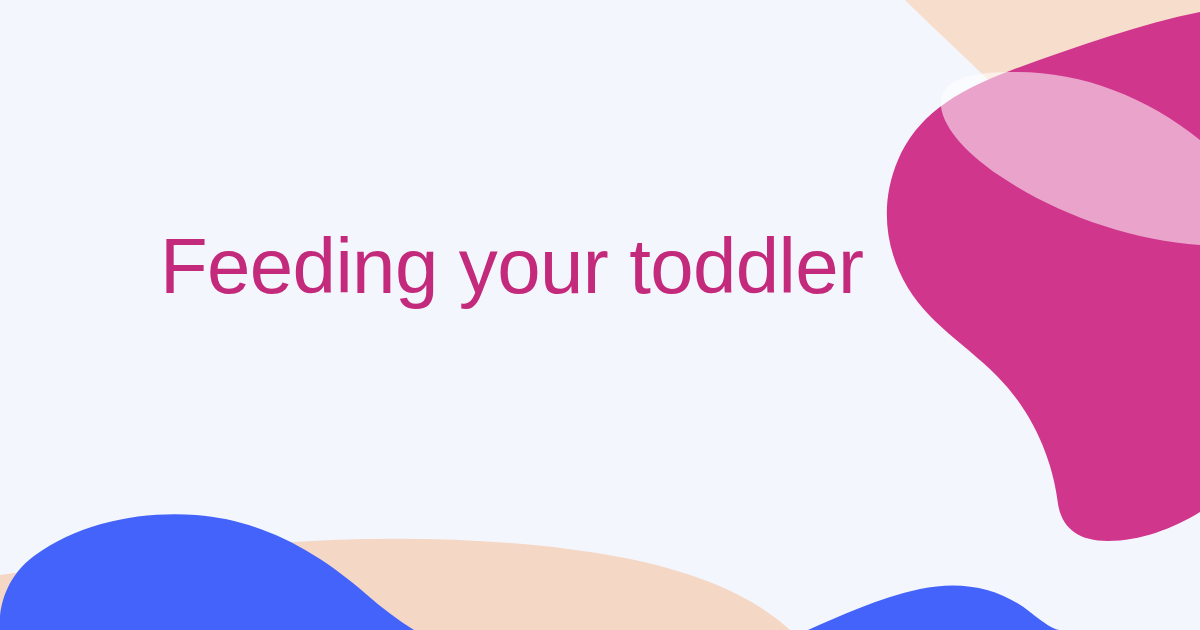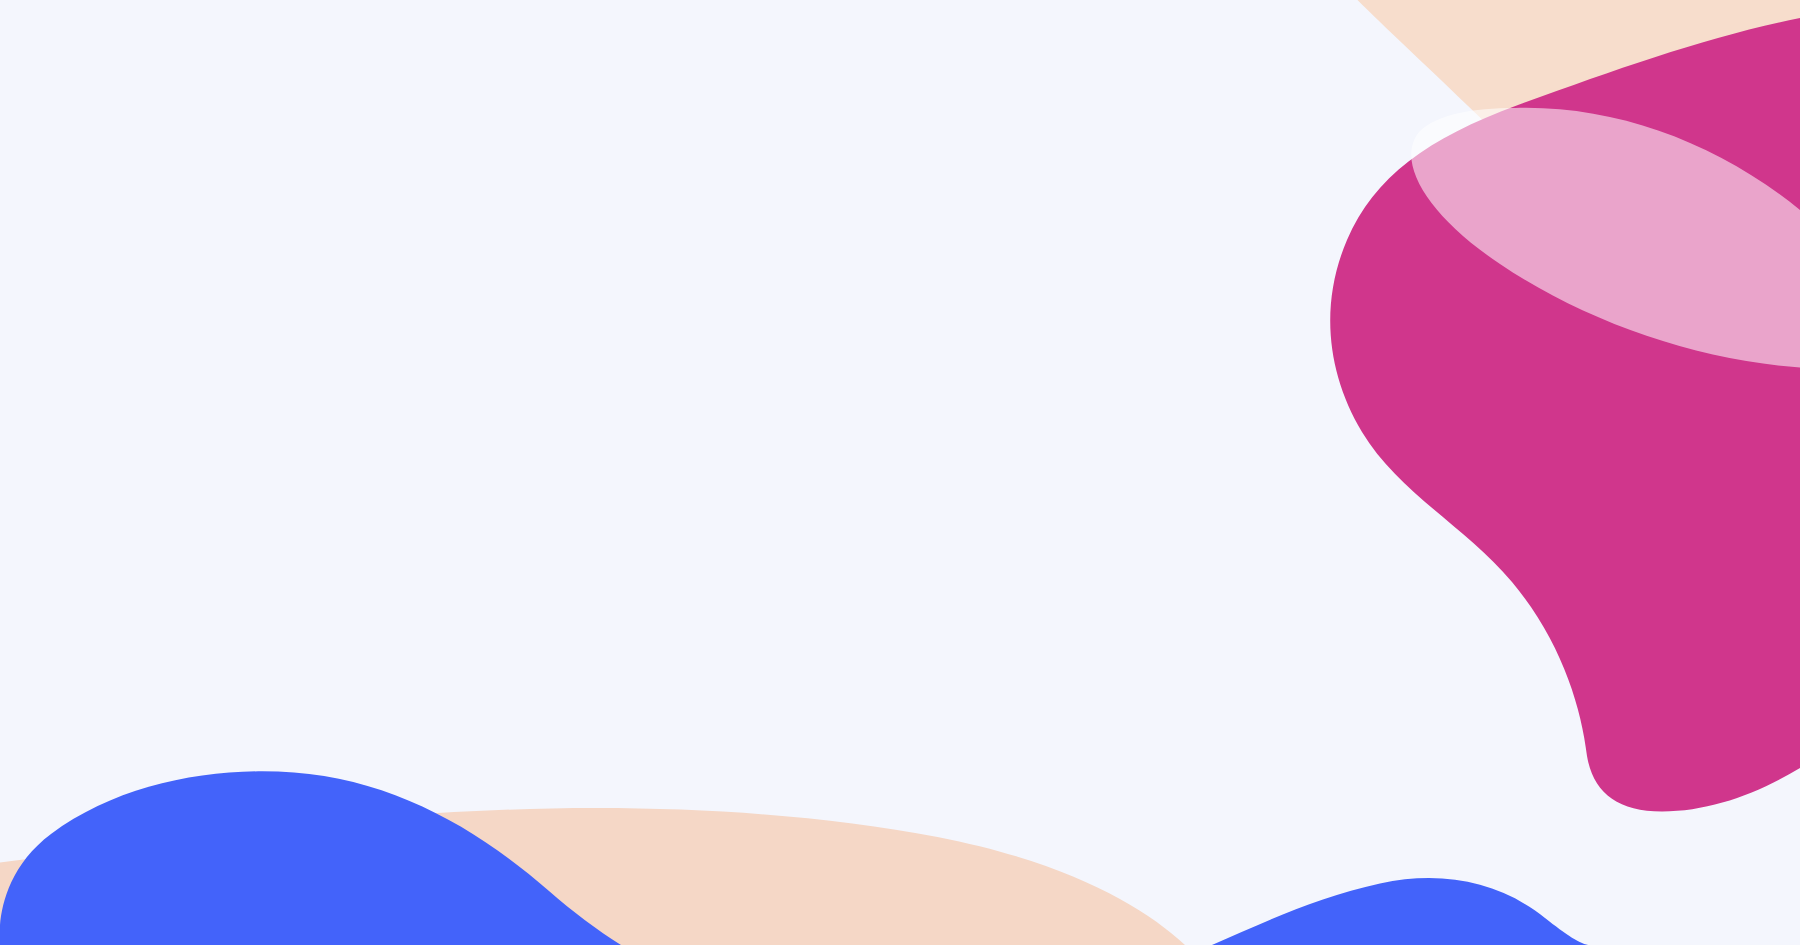--- a/index.html
+++ b/index.html
@@ -93,14 +93,15 @@
              C 382 608, 398 620, 414 630
              Z"></path>
 
     <path fill="#4363FA" d="M 808 630
              C 840 616, 878 598, 920 589
              C 962 580, 1000 588, 1030 612
              C 1044 623, 1054 630, 1060 630
              Z"></path>
   </svg>
 
+  <h1 id="banner-title">Feeding your toddler</h1>
 
 </div>
 
 </body></html>

